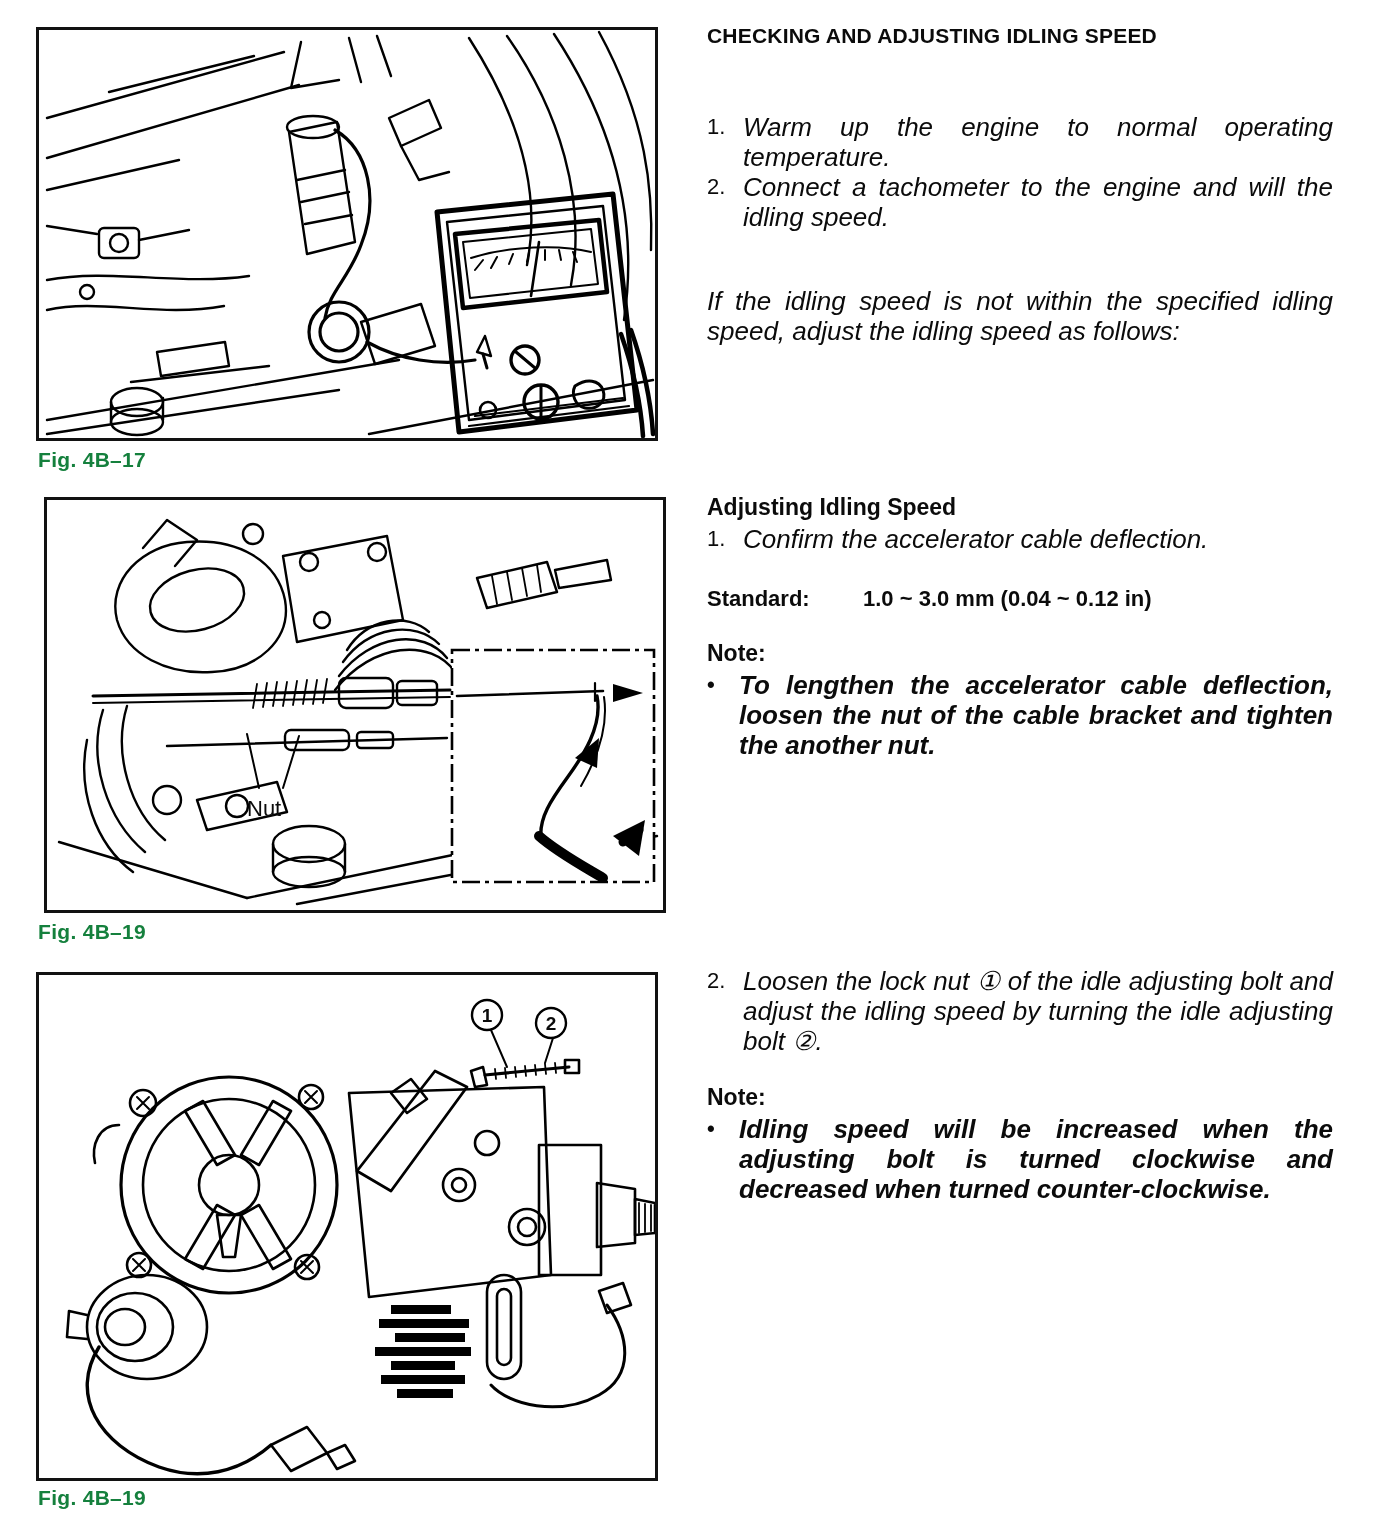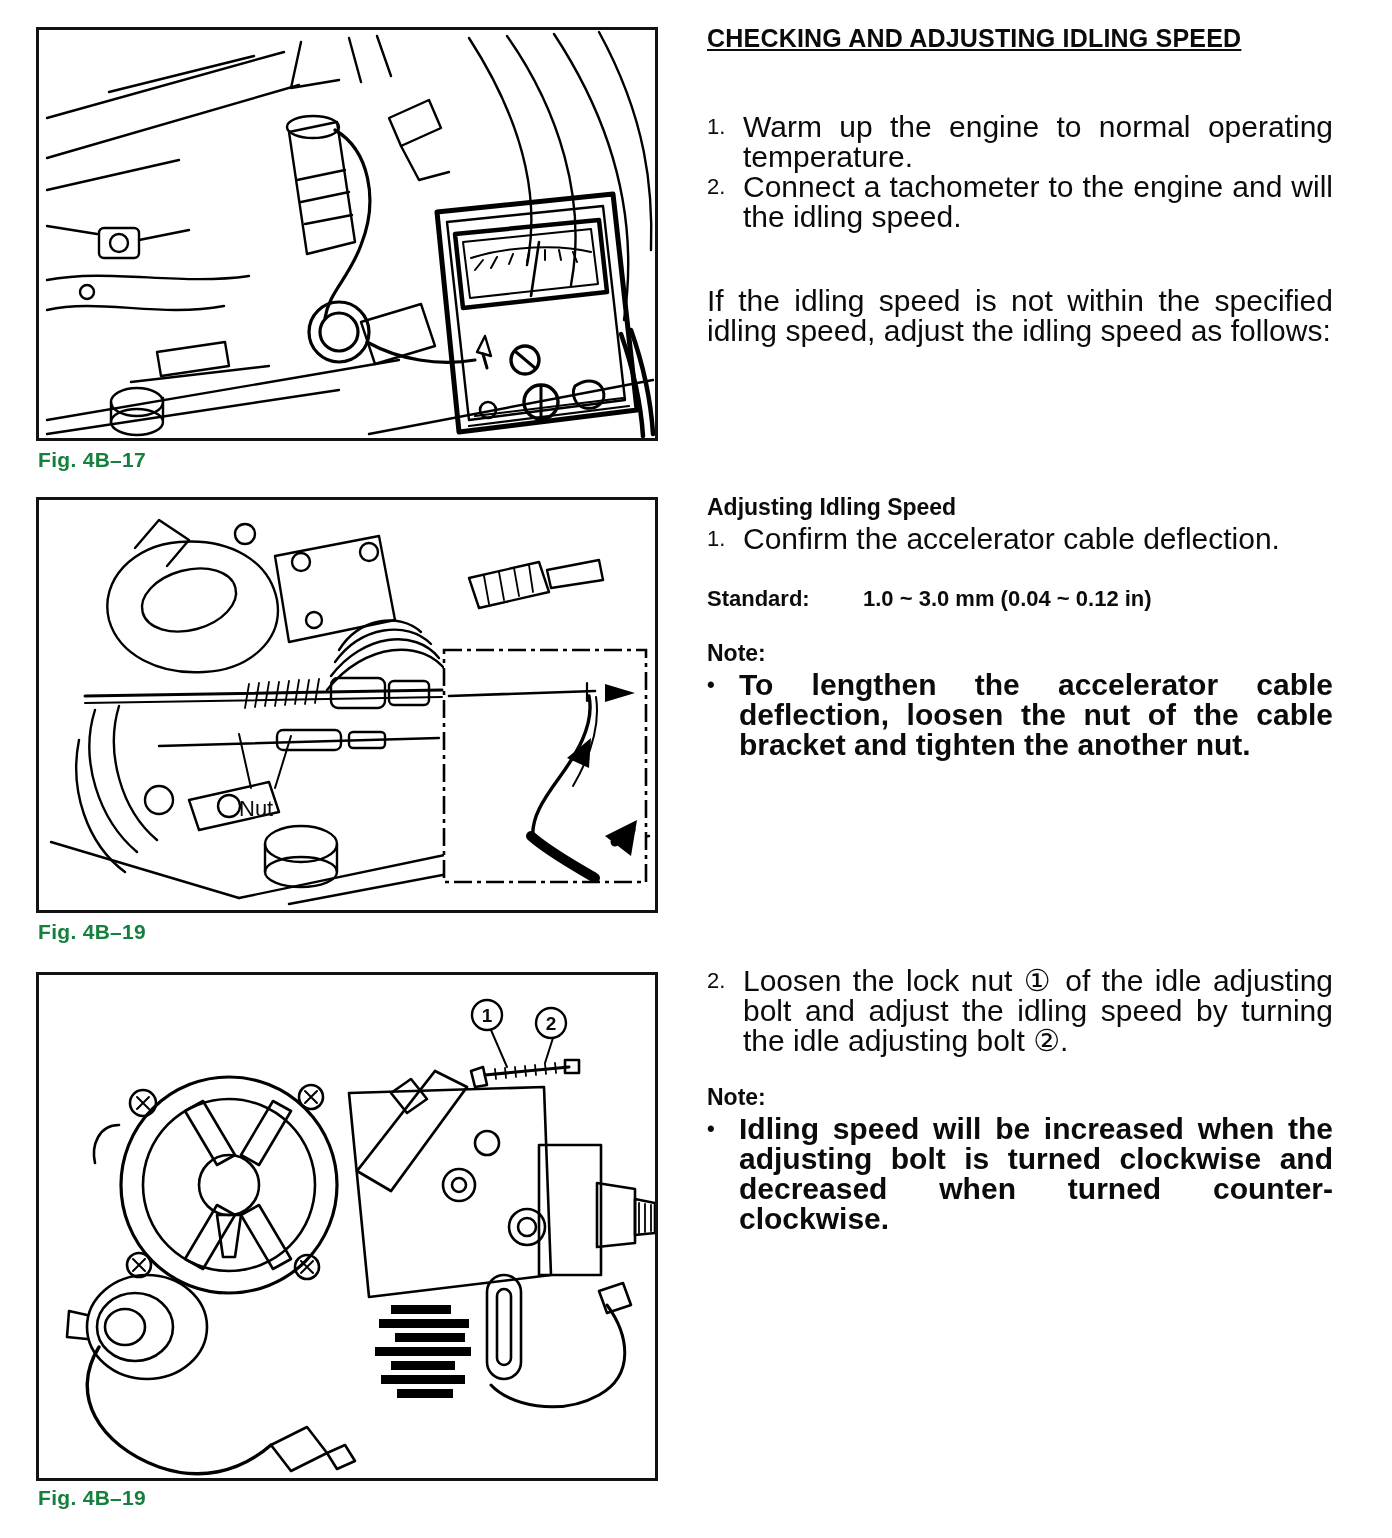--- a/index.html
+++ b/index.html
@@ -12,23 +12,23 @@
     position:absolute;left:36px;width:622px;background:#fff;
     border:3px solid #121212;box-sizing:border-box;
   }
   .figbox svg{display:block;width:100%;height:100%;}
   .figcap{
     position:absolute;left:38px;font-size:21px;font-weight:700;
     letter-spacing:.3px;color:#15803d;white-space:nowrap;
   }
   
   .rc{position:absolute;left:707px;width:626px;box-sizing:border-box;}
-  .h1{font-size:25px;font-weight:700;letter-spacing:.2px;text-decoration:underline;}
+  .h1{font-size:21px;font-weight:700;letter-spacing:.2px;}
   .h2{font-size:23px;font-weight:700;}
-  .body-t{font-size:30px;line-height:30px;text-align:justify;text-justify:inter-word;}
+  .body-t{font-size:26px;line-height:30px;text-align:justify;text-justify:inter-word;font-style:italic;}
   .bold-t{font-weight:700;}
   .steprow{display:flex;align-items:flex-start;}
   .steprow .num{flex:0 0 36px;font-size:22px;line-height:30px;}
   .steprow .stxt{flex:1;}
   .bullrow{display:flex;align-items:flex-start;}
   .bullrow .bull{flex:0 0 32px;font-size:22px;line-height:30px;font-weight:700;}
   .bullrow .btxt{flex:1;}
   .specrow{font-size:22px;font-weight:700;line-height:30px;white-space:nowrap;}
   .specrow .slabel{display:inline-block;}
   .specrow.idle .slabel{width:183px;}
@@ -104,21 +104,21 @@
         <path d="M536,356 C548,348 560,350 564,360 C568,372 558,380 546,378 C536,376 532,364 536,356 Z" stroke-width="3"></path>
         <path d="M430,396 L590,376" stroke-width="2.2"></path>
         <path d="M436,386 L584,368" stroke-width="2.2"></path>
         <path d="M592,300 C606,340 612,372 614,404" stroke-width="4.5"></path>
         <path d="M582,304 C596,344 602,376 604,406" stroke-width="4.5"></path>
       </g>
     </svg>
   </div>
   <div class="figcap" style="top:448px;">Fig. 4B–17</div>
 
-  <div class="figbox" style="top:497px;height:416px;">
+  <div class="figbox" style="top:497px;height:416px;margin-left:8px;">
     <svg viewBox="0 0 616 410">
       <g class="lineart" stroke-width="2.4">
         <path d="M70,120 C60,80 95,45 140,42 C190,38 230,60 238,100 C245,140 210,170 165,172 C120,175 80,155 70,120 Z"></path>
         <ellipse cx="150" cy="100" rx="48" ry="30" transform="rotate(-15 150 100)"></ellipse>
         <path d="M96,48 L120,20 L150,40 L128,66"></path>
         <circle cx="206" cy="34" r="10"></circle>
         <path d="M236,56 L340,36 L356,120 L250,142 Z"></path>
         <circle cx="262" cy="62" r="9"></circle>
         <circle cx="330" cy="52" r="9"></circle>
         <circle cx="275" cy="120" r="8"></circle>

